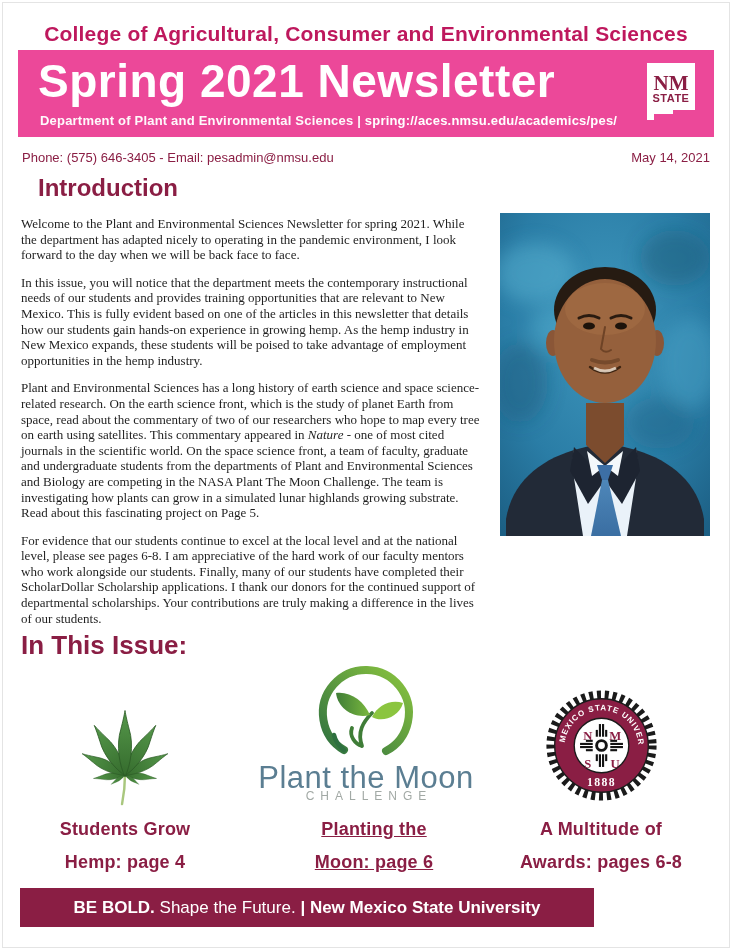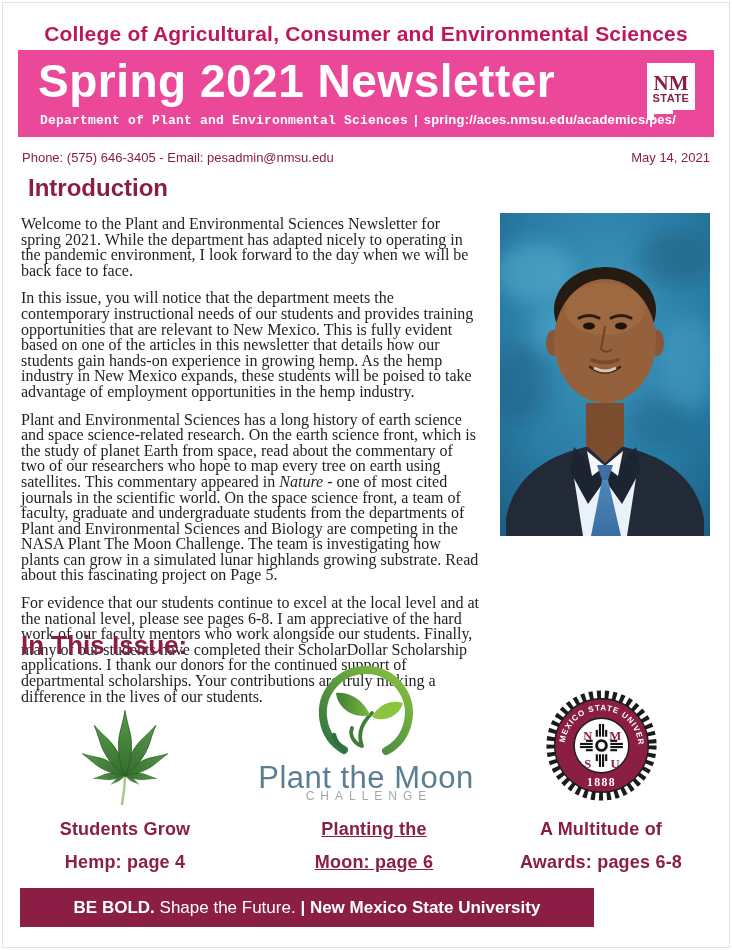--- a/index.html
+++ b/index.html
@@ -19,36 +19,36 @@
     background:#ec4899;
   }
   .banner-title {
     position:absolute; left:20px; top:6px; font-size:46px; font-weight:700;
     color:#ffffff; letter-spacing:0.5px; line-height:1.1;
   }
   .banner-sub {
     position:absolute; left:22px; bottom:9px; font-size:13px; color:#ffffff;
     font-weight:700; letter-spacing:0.2px;
   }
-  .banner-sub .dept { font-weight:600; opacity:0.97;font-family:Liberation Mono, monospace; }
+  .banner-sub .dept { font-weight:600; opacity:0.97; }
   .banner-sub .url  { font-weight:800; }
   .nm-logo { position:absolute; right:18px; top:12px; width:50px; height:63px; }
 
   .contact-row {
     position:absolute; left:22px; top:150px; width:688px;
     display:flex; justify-content:space-between;
     font-size:13px; color:#8a1e44;
   }
   .intro-heading {
-    position:absolute; left:28px; top:174px; font-size:24px; font-weight:800;
+    position:absolute; left:38px; top:174px; font-size:24px; font-weight:800;
     color:#8a1e44;
   }
   .body-text {
     position:absolute; left:21px; top:216px; width:459px;
-    font-family:"Liberation Serif", serif; font-size:16px; line-height:15.6px;
+    font-family:"Liberation Serif", serif; font-size:13px; line-height:15.6px;
     color:#1f1f1f; text-align:left;
   }
   .body-text p { margin:0 0 12px 0; }
   .portrait { position:absolute; left:500px; top:213px; width:210px; height:323px; }
 
   .issue-heading {
     position:absolute; left:21px; top:630px; font-size:26px; font-weight:800;
     color:#8a1e44;
   }
   .hemp-svg { position:absolute; left:63px; top:684px; width:124px; height:128px; }

